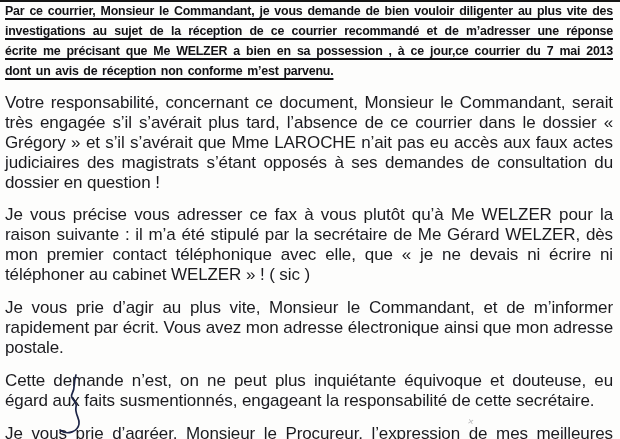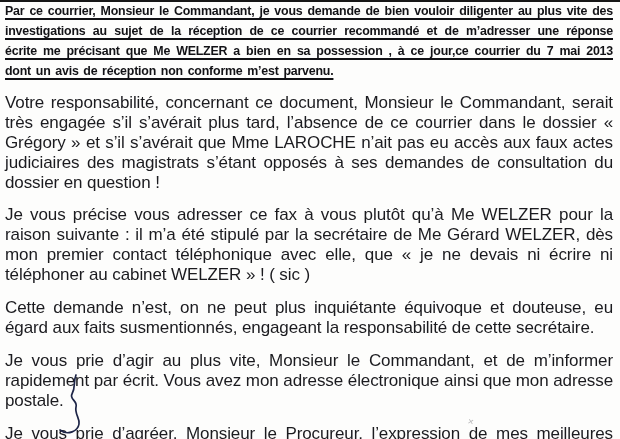--- a/index.html
+++ b/index.html
@@ -77,23 +77,23 @@
 <div class="page">
 
   <div class="top-rule"></div>
 
   <p class="para opening">Par ce courrier, Monsieur le Commandant, je vous demande de bien vouloir diligenter au plus vite des investigations au sujet de la réception de ce courrier recommandé et de m’adresser une réponse écrite me précisant que Me WELZER a bien en sa possession , à ce jour,ce courrier du 7 mai 2013 dont un avis de réception non conforme m’est parvenu.</p>
 
   <p class="para">Votre responsabilité, concernant ce document, Monsieur le Commandant, serait très engagée s’il s’avérait plus tard, l’absence de ce courrier dans le dossier « Grégory » et s’il s’avérait que Mme LAROCHE n’ait pas eu accès aux faux actes judiciaires des magistrats s’étant opposés à ses demandes de consultation du dossier en question !</p>
 
   <p class="para short-gap">Je vous précise vous adresser ce fax à vous plutôt qu’à Me WELZER pour la raison suivante : il m’a été stipulé par la secrétaire de Me Gérard WELZER, dès mon premier contact téléphonique avec elle, que « je ne devais ni écrire ni téléphoner au cabinet WELZER » ! ( sic )</p>
 
+  <p class="para short-gap">Je vous prie d’agir au plus vite, Monsieur le Commandant, et de m’informer rapidement par écrit. Vous avez mon adresse électronique ainsi que mon adresse postale.</p>
+
   <p class="para short-gap">Cette demande n’est, on ne peut plus inquiétante équivoque et douteuse, eu égard aux faits susmentionnés, engageant la responsabilité de cette secrétaire.</p>
-
-  <p class="para short-gap">Je vous prie d’agir au plus vite, Monsieur le Commandant, et de m’informer rapidement par écrit. Vous avez mon adresse électronique ainsi que mon adresse postale.</p>
 
   <p class="para">Je vous  prie d’agréer, Monsieur le Procureur, l’expression de mes meilleures salutations,</p>
 
   <p class="signature-name">Laurence GOUDEAU</p>
 
   <svg class="signature-stroke" viewBox="0 0 42 68" xmlns="http://www.w3.org/2000/svg">
     <path d="M 21 4
              C 18 11, 21 16, 17 23
              C 14 28, 23 30, 21 36
              C 19.5 43, 25 47, 24 53

